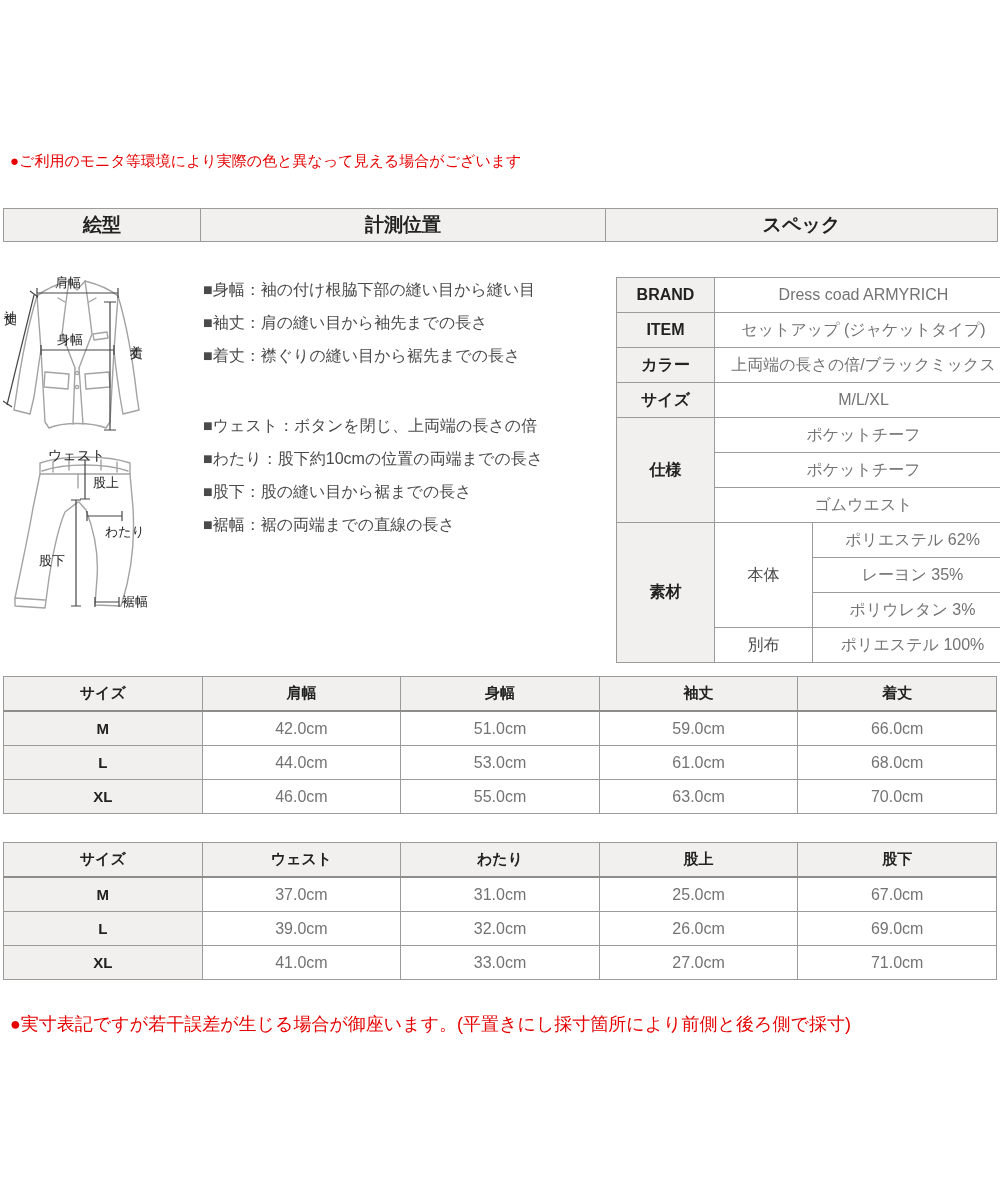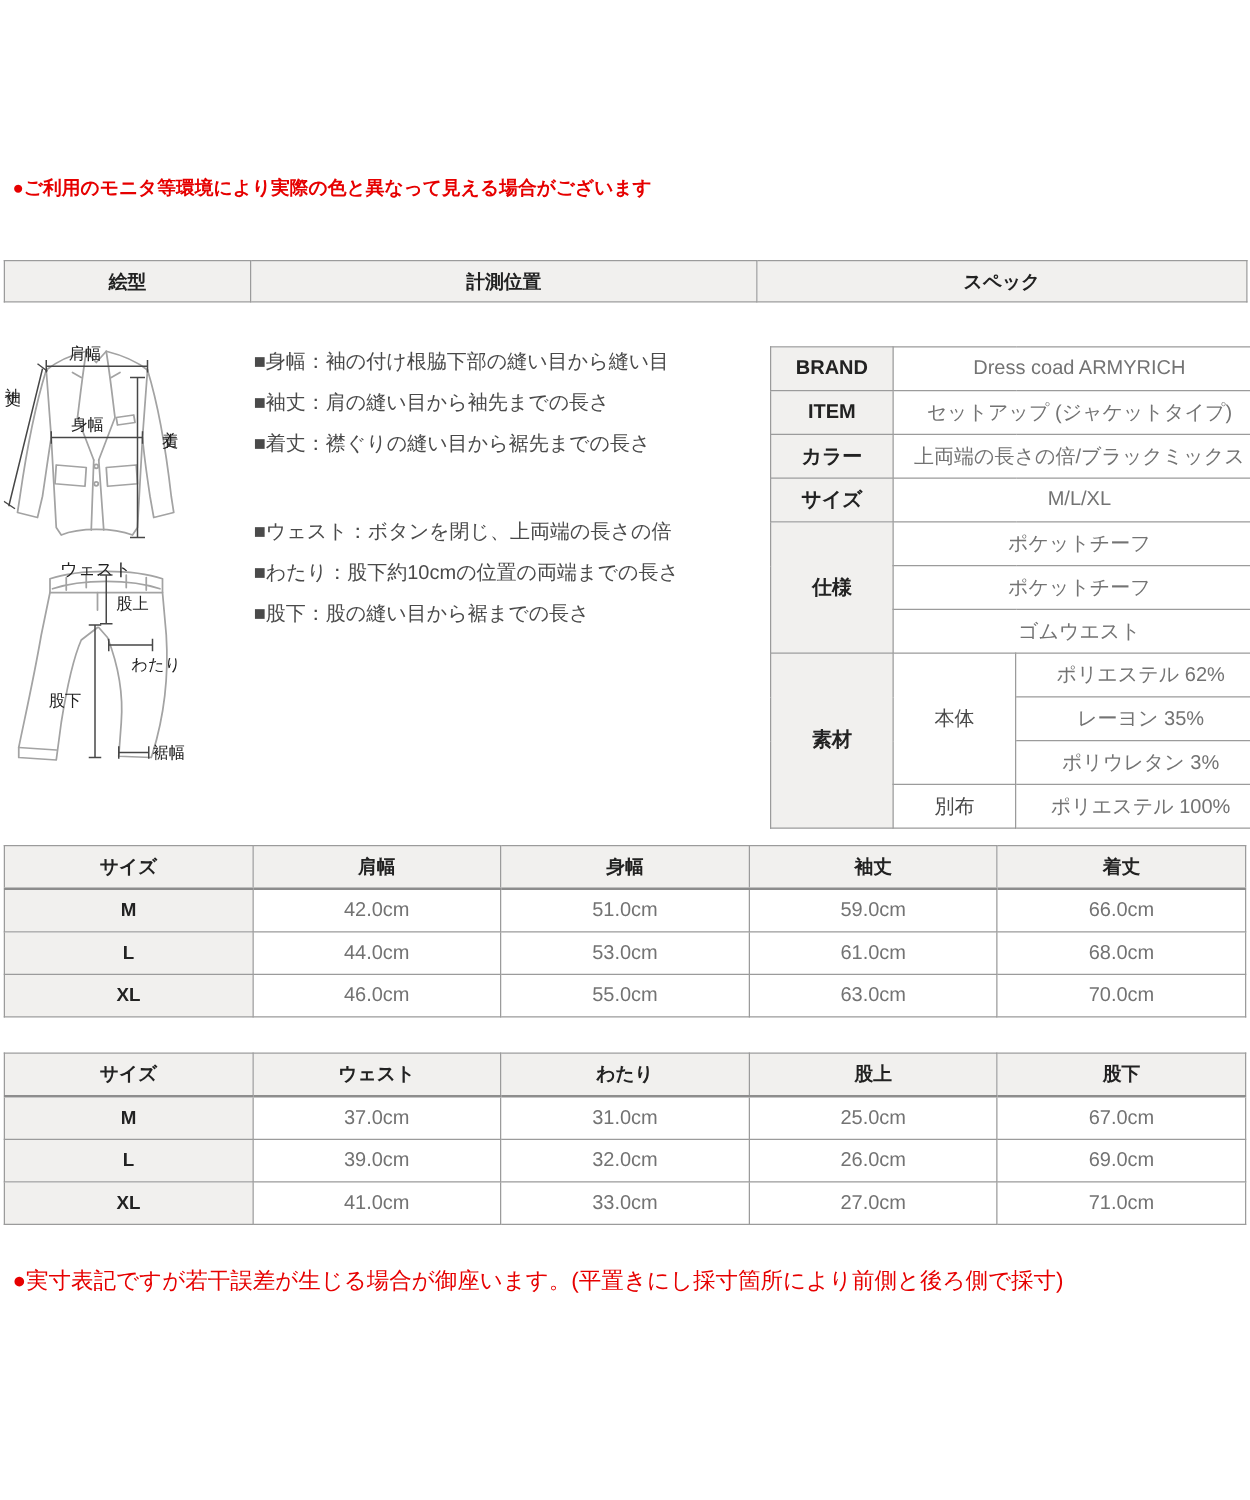--- a/index.html
+++ b/index.html
@@ -1,26 +1,26 @@
 <!DOCTYPE html>
 <html><head>
 <meta charset="utf-8">
 <style>
   html,body{margin:0;padding:0;background:#fff;}
   body{width:1000px;height:1200px;position:relative;font-family:"Liberation Sans","DejaVu Sans",sans-serif;color:#333;}
   .notice{position:absolute;left:10px;color:#e60000;white-space:nowrap;}
-  #notice-top{top:141px;font-size:15px;font-weight:bold;}
+  #notice-top{top:152px;font-size:15px;font-weight:normal;}
   #notice-bottom{top:1012px;font-size:18px;font-weight:normal;}
   table{border-collapse:collapse;table-layout:fixed;}
   th,td{border:1px solid #9b9b9b;text-align:center;vertical-align:middle;overflow:hidden;white-space:nowrap;}
   th{background:#f1f0ee;font-weight:bold;color:#222;}
   td{background:#fff;color:#737373;}
   
   #overview-table{position:absolute;left:3px;top:208px;width:994px;}
-  #overview-table th{height:30px;font-size:15px;}
+  #overview-table th{height:30px;font-size:19px;}
   
   #diagram-col{position:absolute;left:3px;top:272px;width:196px;}
   .fig{position:relative;width:196px;}
   .fig-label{position:absolute;font-size:13px;color:#222;line-height:1.05;white-space:nowrap;}
   .vlabel{writing-mode:vertical-rl;text-orientation:upright;letter-spacing:2px;}
   #notes-col{position:absolute;left:203px;top:279px;width:400px;}
   .note-line{font-size:16px;color:#4a4a4a;height:33px;line-height:22px;white-space:nowrap;}
   #notes-pants{margin-top:37px;}
   
   #spec-table{position:absolute;left:600px;top:277px;width:397px;margin-left:16px;}
@@ -115,20 +115,21 @@
 <div id="notes-col">
   <div id="notes-jacket">
     <div class="note-line">■身幅：袖の付け根脇下部の縫い目から縫い目</div>
     <div class="note-line">■袖丈：肩の縫い目から袖先までの長さ</div>
     <div class="note-line">■着丈：襟ぐりの縫い目から裾先までの長さ</div>
   </div>
   <div id="notes-pants">
     <div class="note-line">■ウェスト：ボタンを閉じ、上両端の長さの倍</div>
     <div class="note-line">■わたり：股下約10cmの位置の両端までの長さ</div>
     <div class="note-line">■股下：股の縫い目から裾までの長さ</div>
+    <div class="note-line">■裾幅：裾の両端までの直線の長さ</div>
   </div>
 </div>
 
 <table id="spec-table">
   <colgroup>
       <col style="width:98px">
       <col style="width:98px">
       <col>
     </colgroup>
   <tbody>

